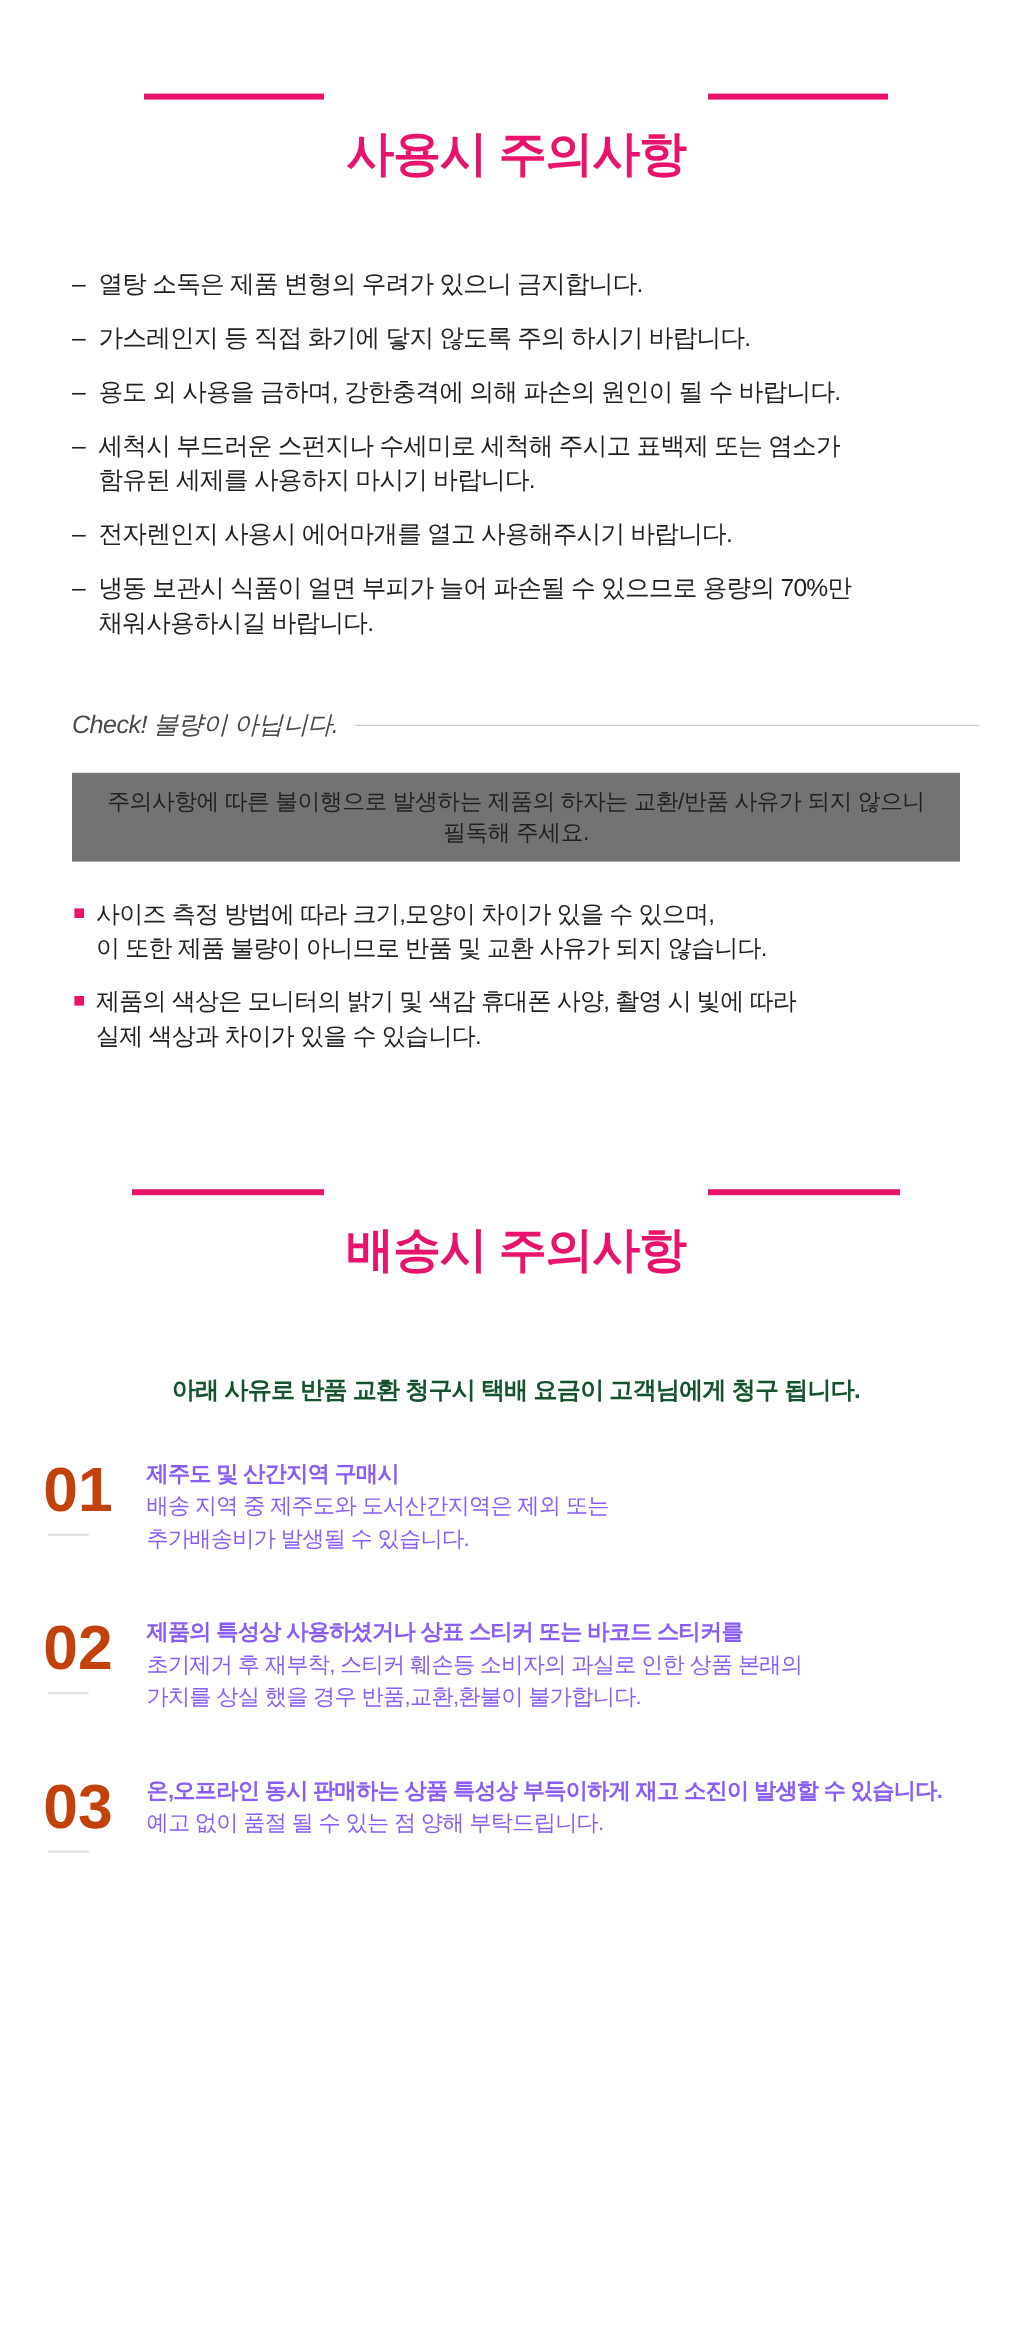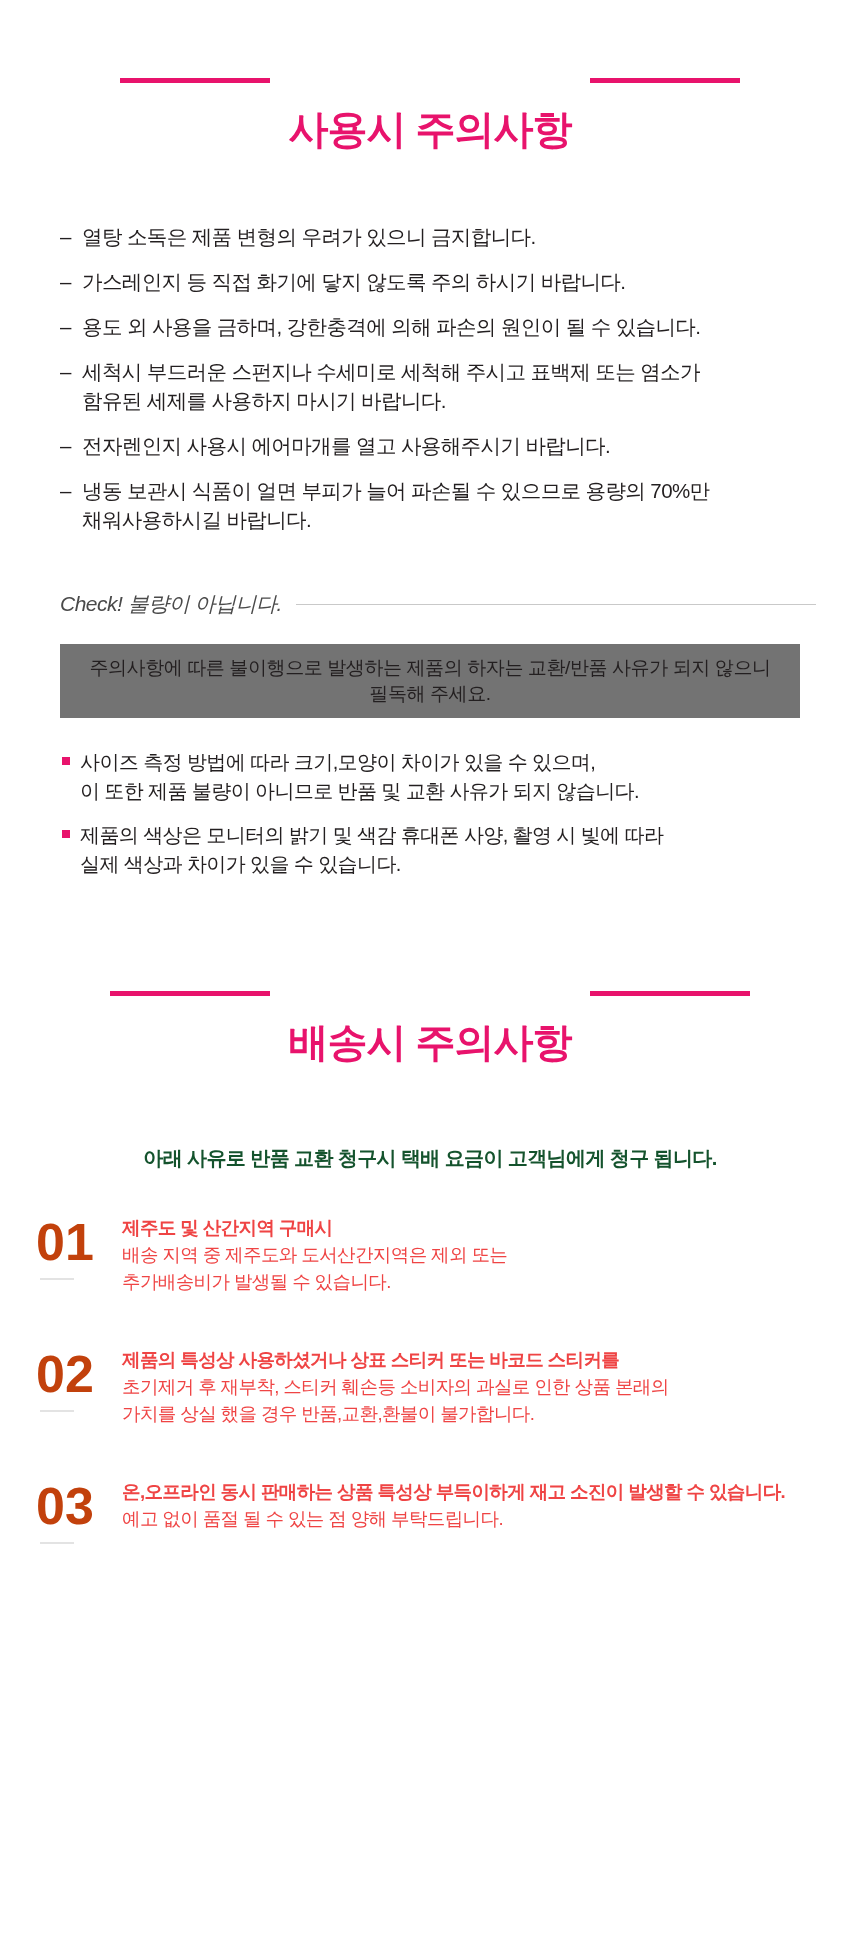--- a/index.html
+++ b/index.html
@@ -173,21 +173,21 @@
     height: 2px;
     background: #e3e3e3;
   }
   .step .body {
     flex: 1 1 auto;
     padding-top: 2px;
   }
   .step .body .line {
     font-size: 18.5px;
     line-height: 1.47;
-    color: #ef4444;
+    color: #8b5cf6;
     letter-spacing: -0.6px;
   }
   .step .body .line.bold { font-weight: bold; }
 </style>
 </head>
 <body>
 
 <div class="page">
 
   <section id="caution-section">
@@ -202,21 +202,21 @@
       <li>
         <span class="dash">–</span>
         <span class="l1">열탕 소독은 제품 변형의 우려가 있으니 금지합니다.</span>
       </li>
       <li>
         <span class="dash">–</span>
         <span class="l1">가스레인지 등 직접 화기에 닿지 않도록 주의 하시기 바랍니다.</span>
       </li>
       <li>
         <span class="dash">–</span>
-        <span class="l1">용도 외 사용을 금하며, 강한충격에 의해 파손의 원인이 될 수 있습니다.</span>
+        <span class="l1">용도 외 사용을 금하며, 강한충격에 의해 파손의 원인이 될 수 바랍니다.</span>
       </li>
       <li>
         <span class="dash">–</span>
         <span class="l1">세척시 부드러운 스펀지나 수세미로 세척해 주시고 표백제 또는 염소가</span>
         <span class="l2">함유된 세제를 사용하지 마시기 바랍니다.</span>
       </li>
       <li>
         <span class="dash">–</span>
         <span class="l1">전자렌인지 사용시 에어마개를 열고 사용해주시기 바랍니다.</span>
       </li>

